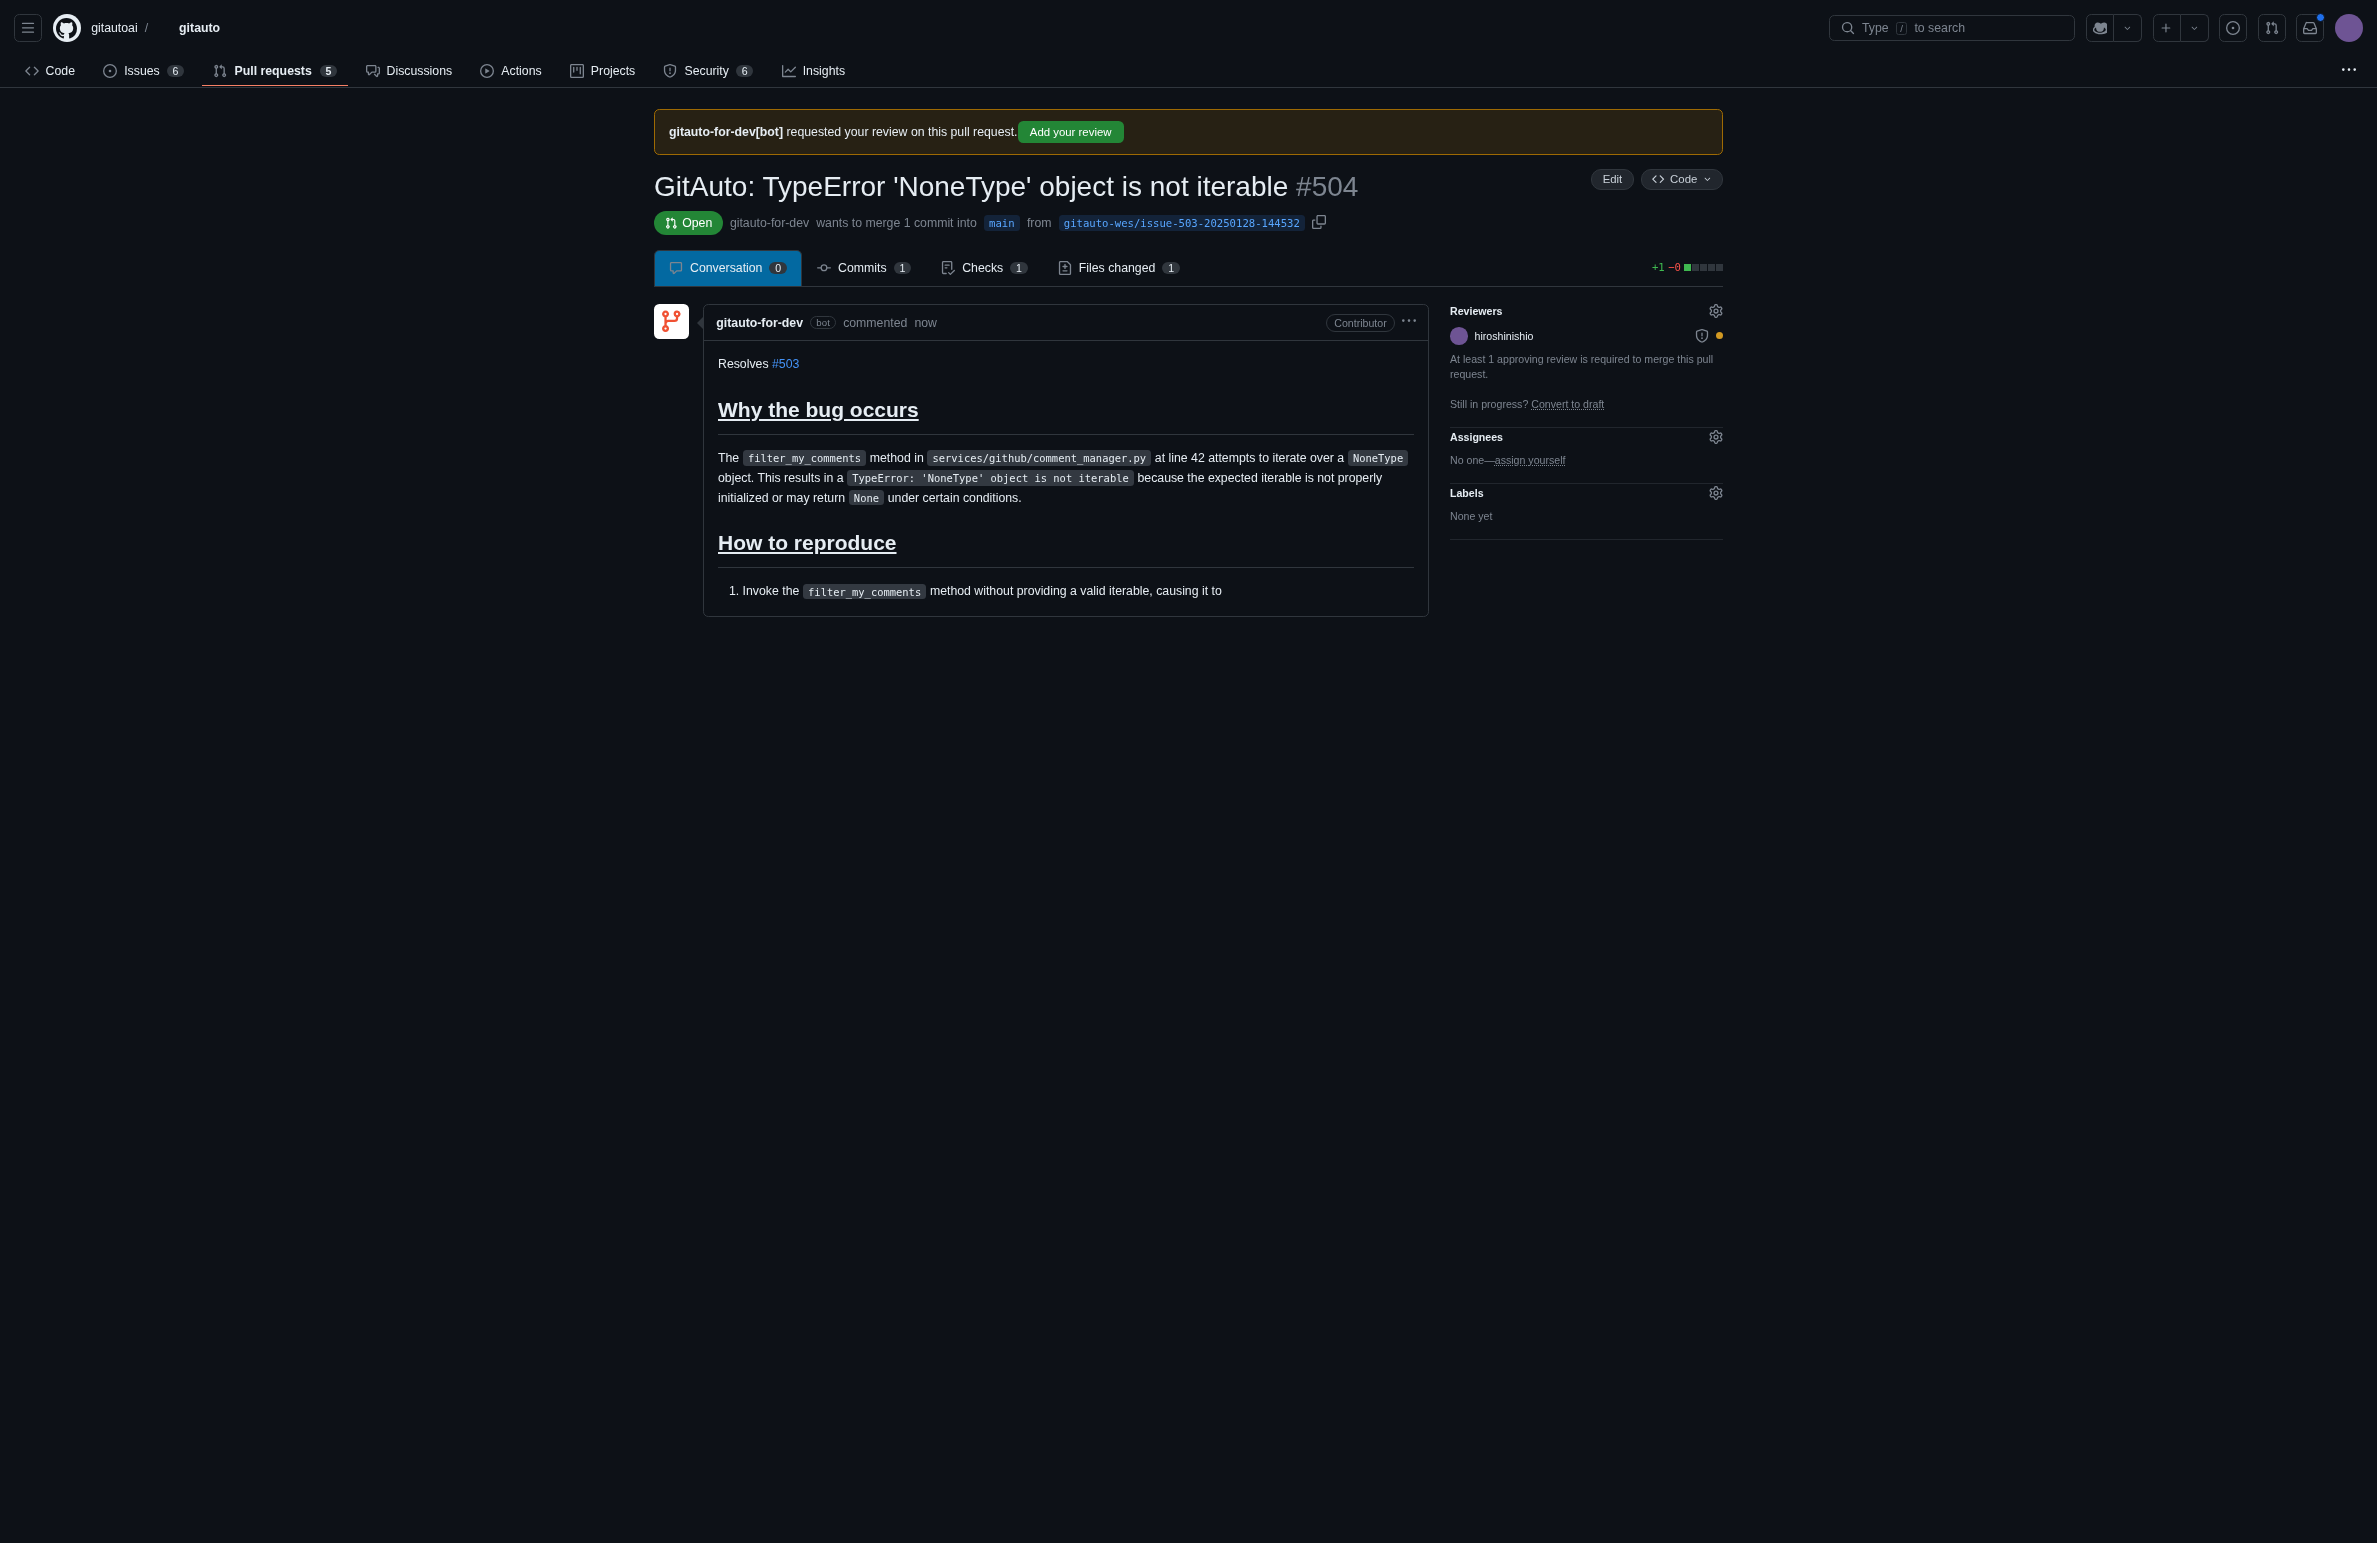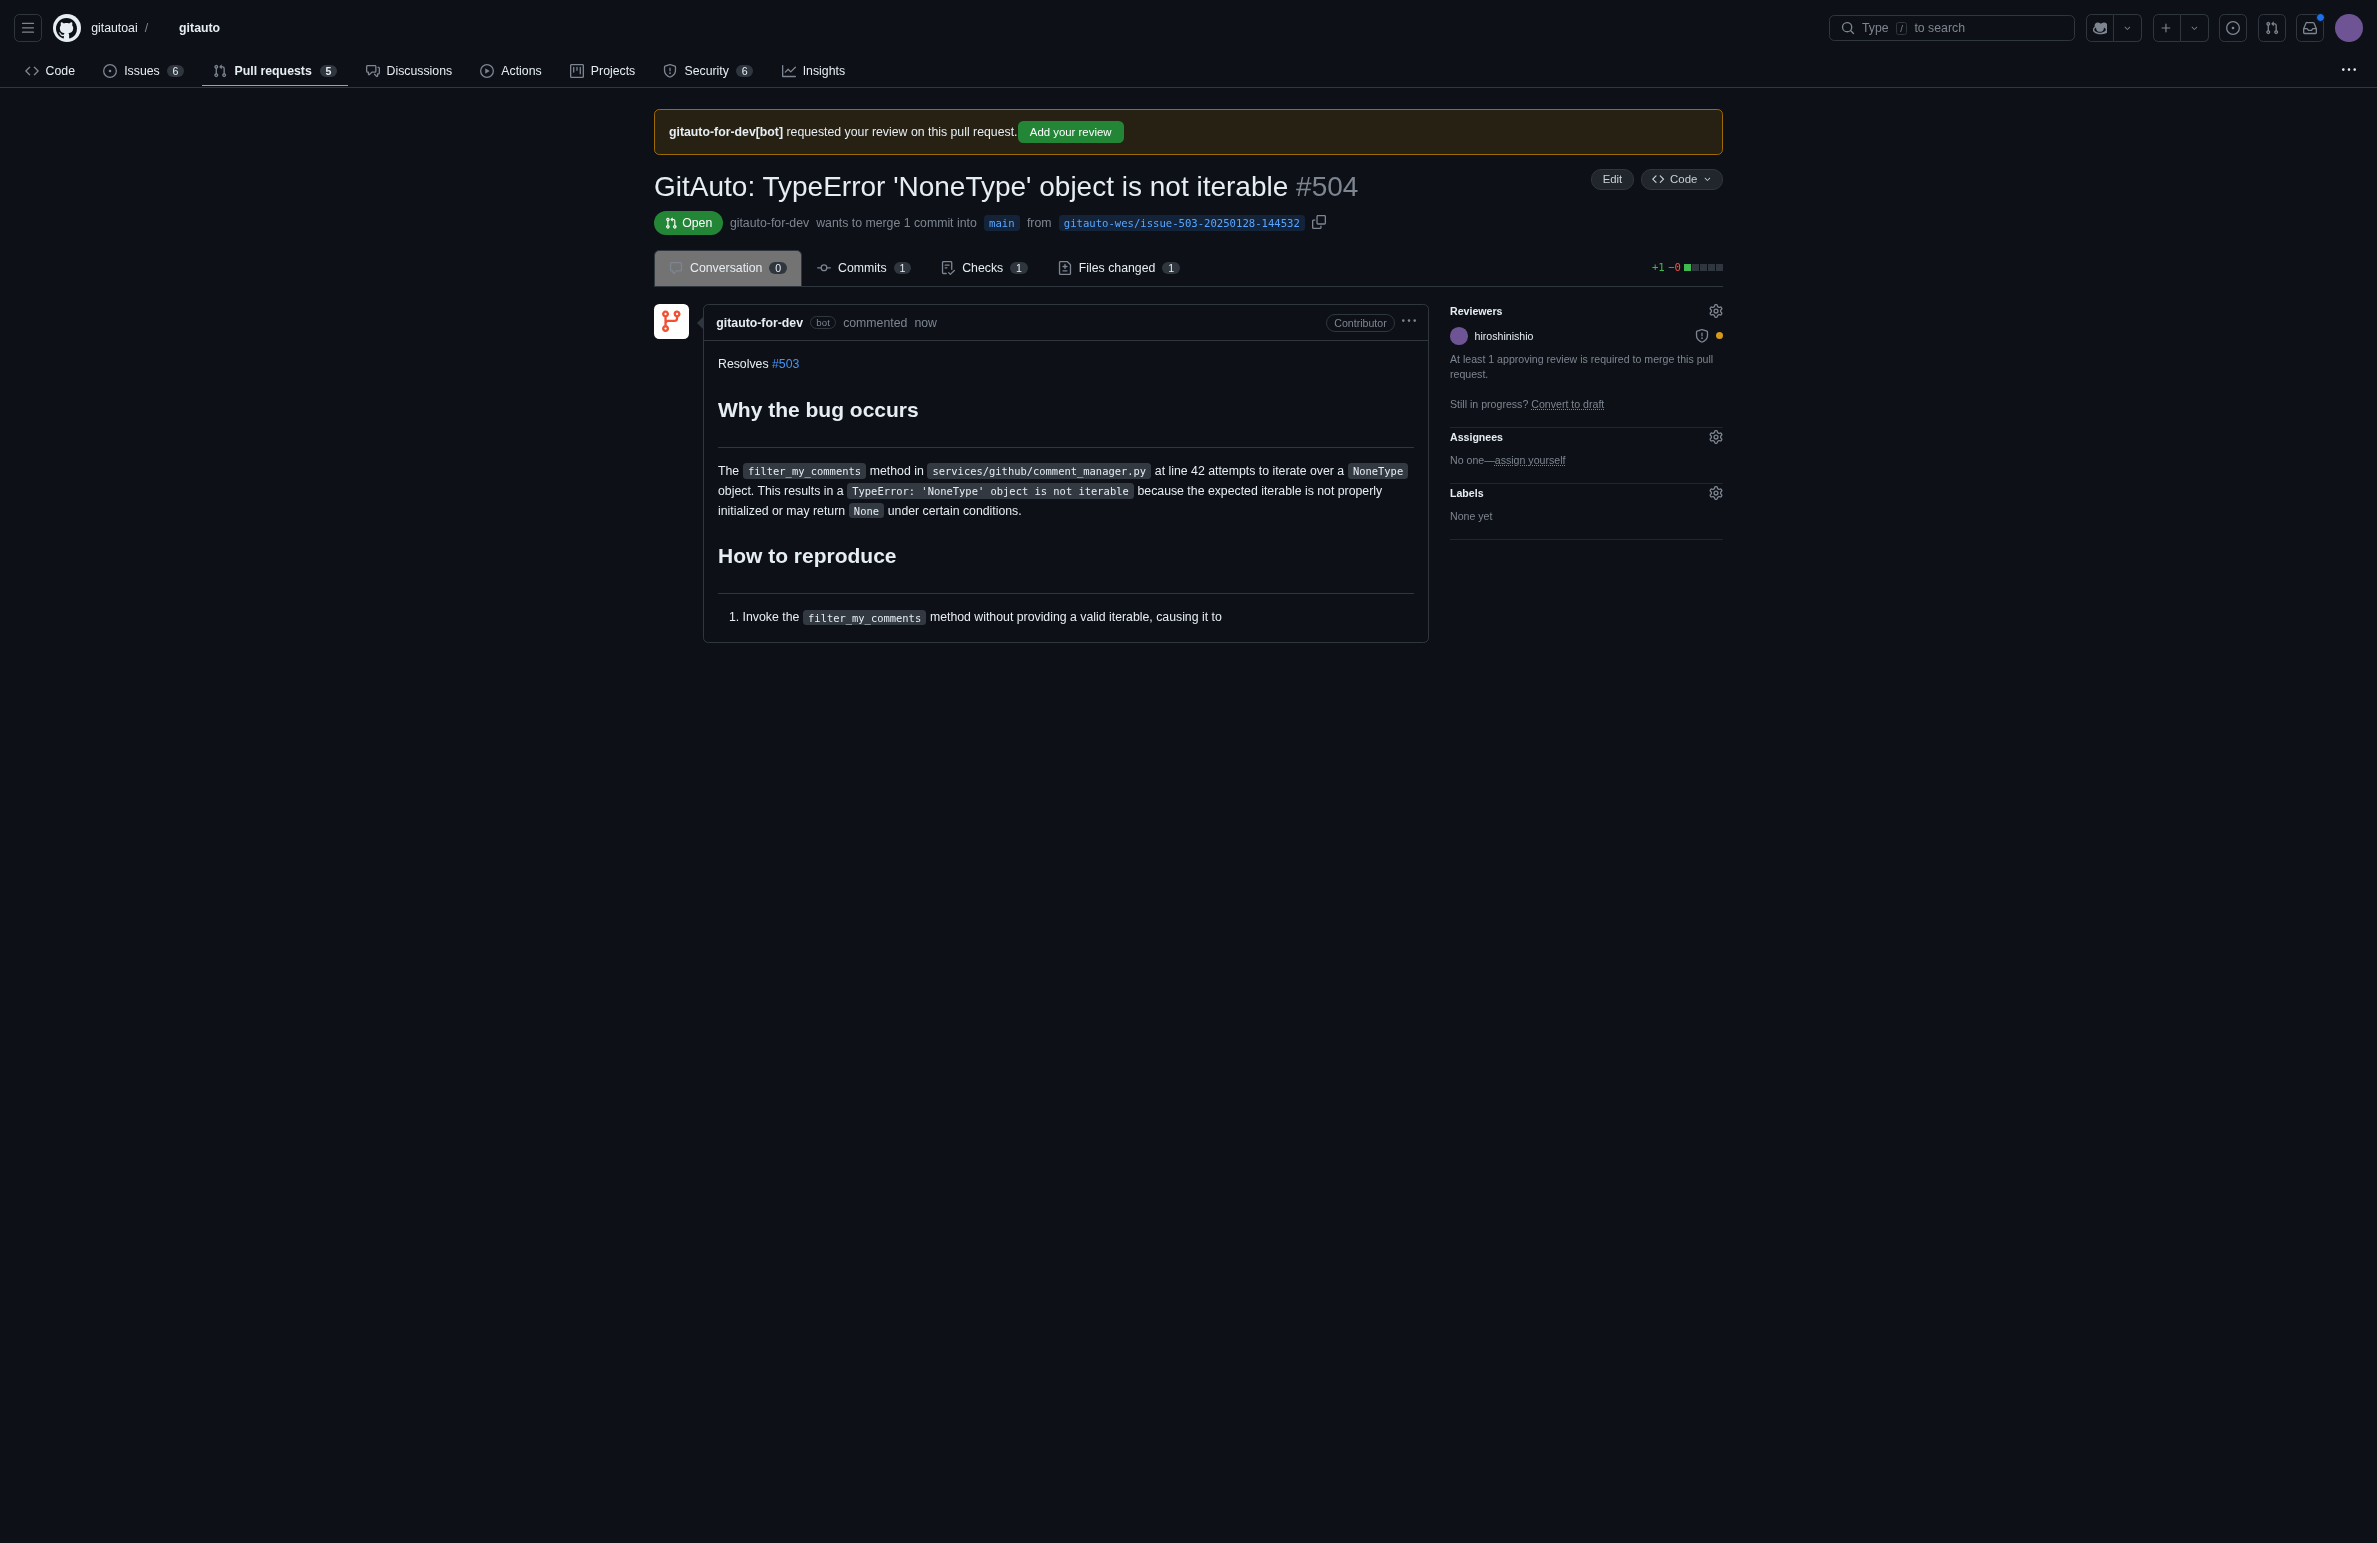--- a/index.html
+++ b/index.html
@@ -220,21 +220,21 @@
   align-items: center;
   gap: 7px;
   padding: 10.6px 14px;
   cursor: pointer;
   border: 0.9px solid transparent;
   border-bottom: none;
   border-radius: 5.3px 5.3px 0 0;
 }
 .pr-tab.selected {
   border-color: #30363d;
-  background: #737373;
+  background: #0369a1;
   margin-bottom: -0.9px;
 }
 .pr-tab .icon { color: #7d8590; }
 .diff-stats {
   margin-left: auto;
   display: flex;
   align-items: center;
   gap: 3.5px;
   font-family: ui-monospace, monospace;
   font-size: 10.6px;
@@ -300,23 +300,24 @@
   border: 0.9px solid #30363d;
   border-radius: 10.6px;
   padding: 1.8px 7px;
   font-size: 10.6px;
   color: #7d8590;
 }
 .comment-body { padding: 14px; line-height: 1.6; }
 .comment-body h2 {
   font-size: 21px;
   font-weight: 600;
-  padding-bottom: 21px;
+  padding-bottom: 8px;
   border-bottom: 0.9px solid #30363d;
   margin: 17.6px 0 14px;
+  text-decoration: underline;
 }
 .comment-body p { margin-bottom: 14px; }
 .comment-body code {
   background: rgba(110,118,129,0.4);
   padding: 1.8px 5.3px;
   border-radius: 3.5px;
   font-family: ui-monospace, monospace;
   font-size: 85%;
 }
 .comment-body ol { padding-left: 24.6px; }

